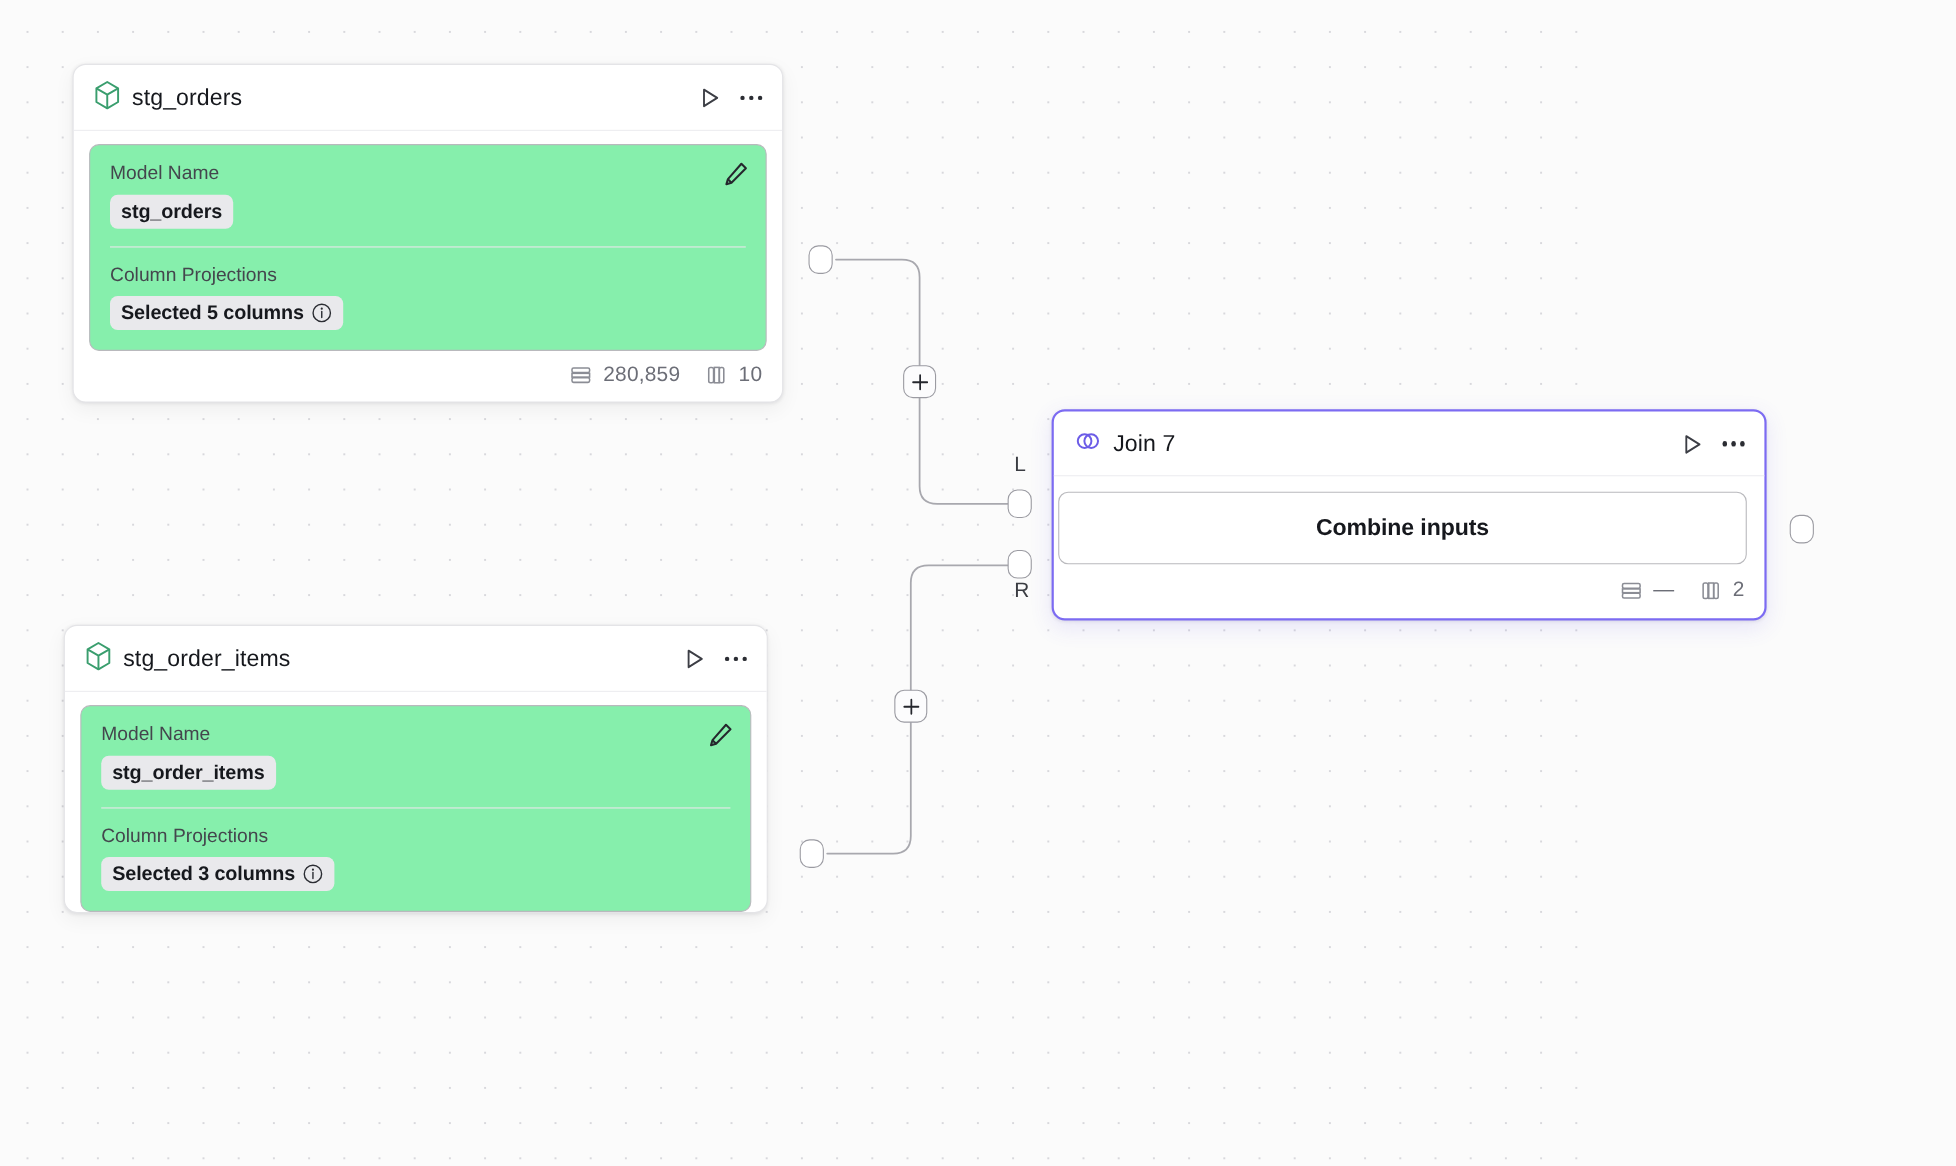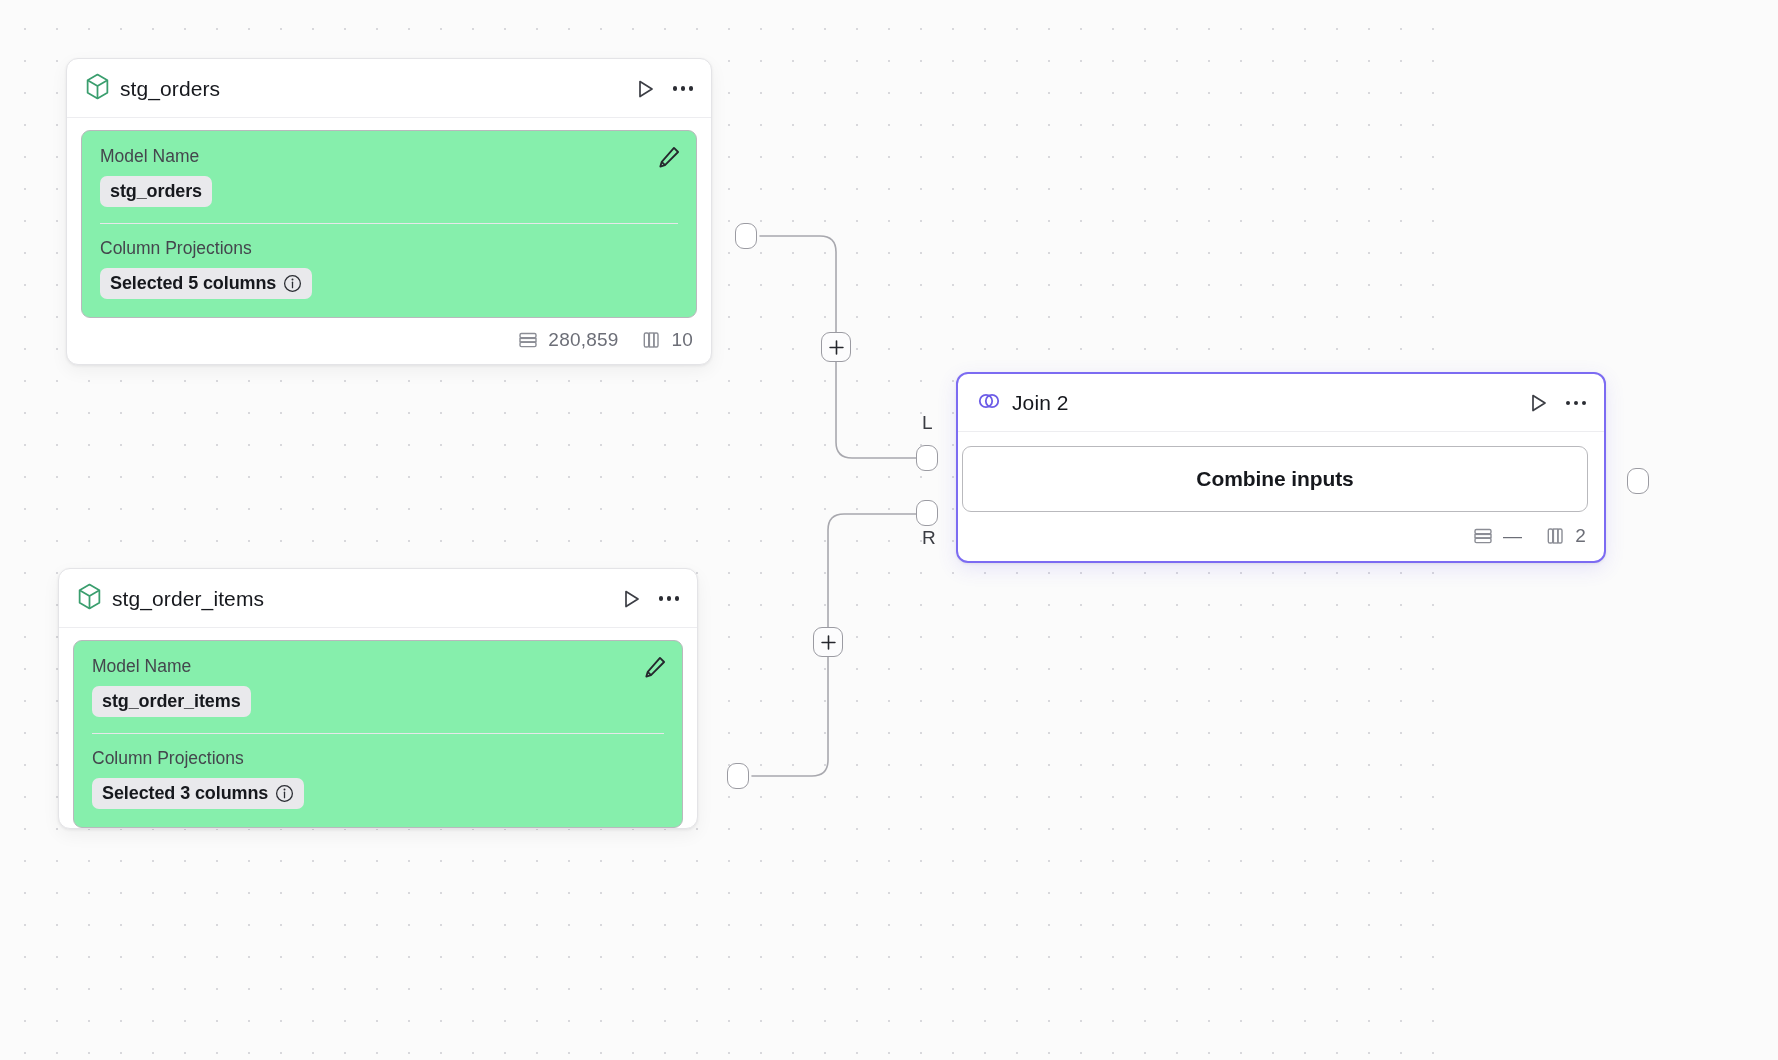--- a/index.html
+++ b/index.html
@@ -346,21 +346,21 @@
 
   <div class="node selected" style="left:956px; top:372px; width:650px;">
 
     <div class="node-header">
       <span class="icon">
         <svg width="26" height="26" viewBox="0 0 26 26" fill="none">
           <circle cx="10" cy="13" r="6.2" stroke="#6c5ce7" stroke-width="1.8" fill="none"></circle>
           <circle cx="16" cy="13" r="6.2" stroke="#6c5ce7" stroke-width="1.8" fill="none"></circle>
         </svg>
       </span>
-      <span class="node-title">Join 2</span>
+      <span class="node-title">Join 7</span>
       <span class="hdr-actions">
         <span class="icon-btn">
           <svg width="24" height="24" viewBox="0 0 24 24" fill="none">
             <path d="M7 4.5 L19 12 L7 19.5 Z" stroke="#3c3e45" stroke-width="1.7" stroke-linejoin="round" fill="none"></path>
           </svg>
         </span>
         <span class="icon-btn dots-icon">
           <i></i>
             <i></i>
             <i></i>

